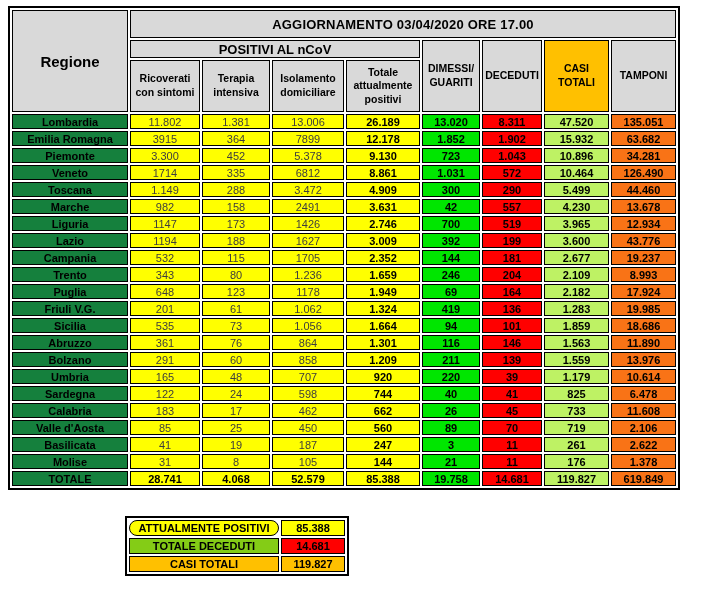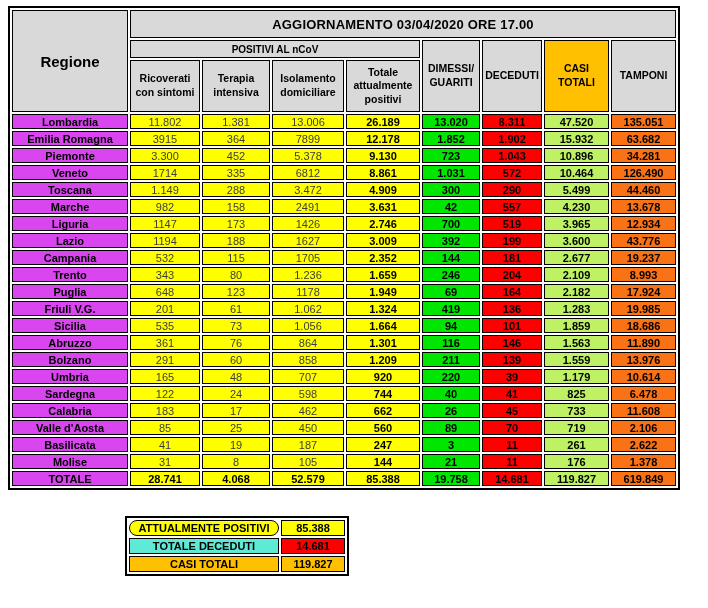--- a/index.html
+++ b/index.html
@@ -6,27 +6,27 @@
   body { width:708px; height:608px; font-family:"Liberation Sans",sans-serif; }
   .wrap { padding:6px 8px; }
 
   table { border-collapse:separate; border-spacing:2px; background:#ffffff; table-layout:fixed; }
   .main-table { border:2px solid #000; }
   th, td { border:1.5px solid #000; text-align:center; vertical-align:middle; overflow:hidden; padding:0; }
   th { background:#D9D9D9; color:#000; font-weight:700; }
 
   .title-cell   { font-size:13px; height:26px; letter-spacing:0.2px; }
   .regione-h    { font-size:15px; }
-  .group-cell   { font-size:10px; height:16px; }
+  .group-cell   { font-size:13px; height:16px; }
   .subhead      { font-size:10.5px; height:50px; line-height:1.3; padding:0 3px; }
   .colhead      { font-size:10.5px; line-height:1.3; padding:0 2px; }
   .orange-h     { background:#FFC000; }
 
   tbody td { height:13px; font-size:11px; }
-  .region  { background:#d946ef; font-weight:700; color:#000; }
+  .region  { background:#15803d; font-weight:700; color:#000; }
   .yellow  { background:#FFFF00; }
   .green   { background:#00E600;margin-top:44px; }
   .red     { background:#FF0000; }
   .orange  { background:#bef264; }
   .tamp    { background:#f97316; }
   .dim     { color:#3d3d3d; font-weight:400; }
   .strong  { color:#000; font-weight:700; }
   .totale  { color:#000 !important; font-weight:700 !important; }
 
   .summary-table { margin:26px 0 0 117px; border:2px solid #000; }
@@ -318,21 +318,21 @@
     <colgroup>
       <col style="width:150px">
         <col style="width:64px">
     </colgroup>
     <tbody id="summary-body">
         <tr>
           <td style="background: rgb(255, 255, 0); border-radius: 8px;">ATTUALMENTE POSITIVI</td>
           <td style="background: rgb(255, 255, 0);">85.388</td>
         </tr>
         <tr>
-          <td style="background: #5eead4;">TOTALE DECEDUTI</td>
+          <td style="background: #84cc16;">TOTALE DECEDUTI</td>
           <td style="background: rgb(255, 0, 0);">14.681</td>
         </tr>
         <tr>
           <td style="background: rgb(255, 192, 0);">CASI TOTALI</td>
           <td style="background: rgb(255, 192, 0);">119.827</td>
         </tr>
       </tbody>
   </table>
 
 </div>

